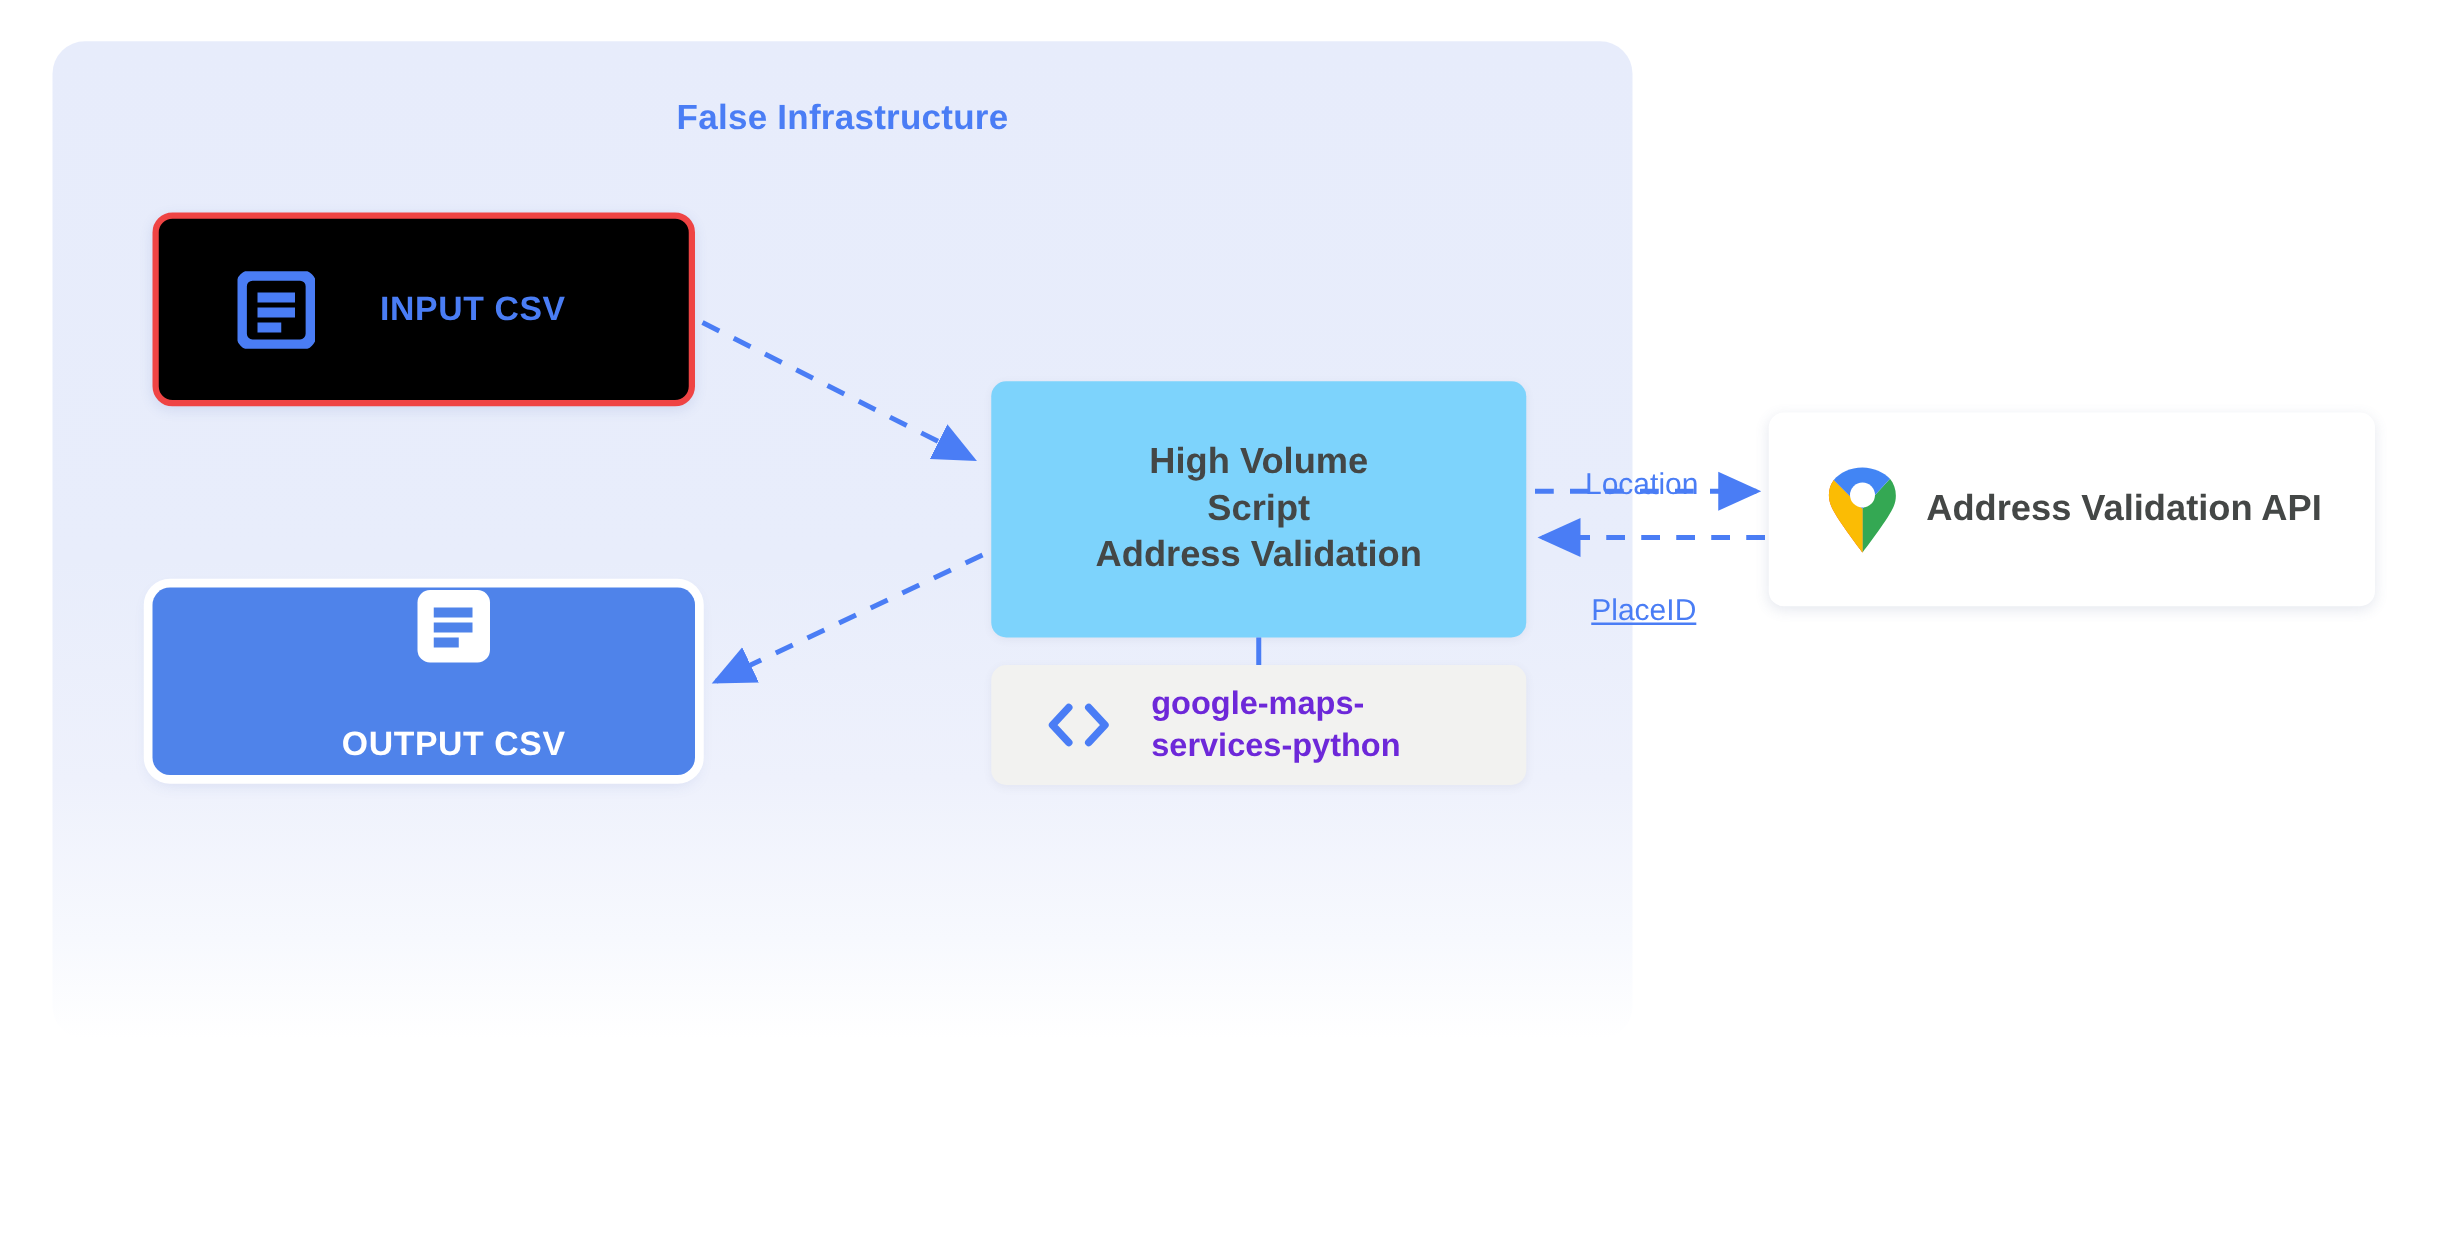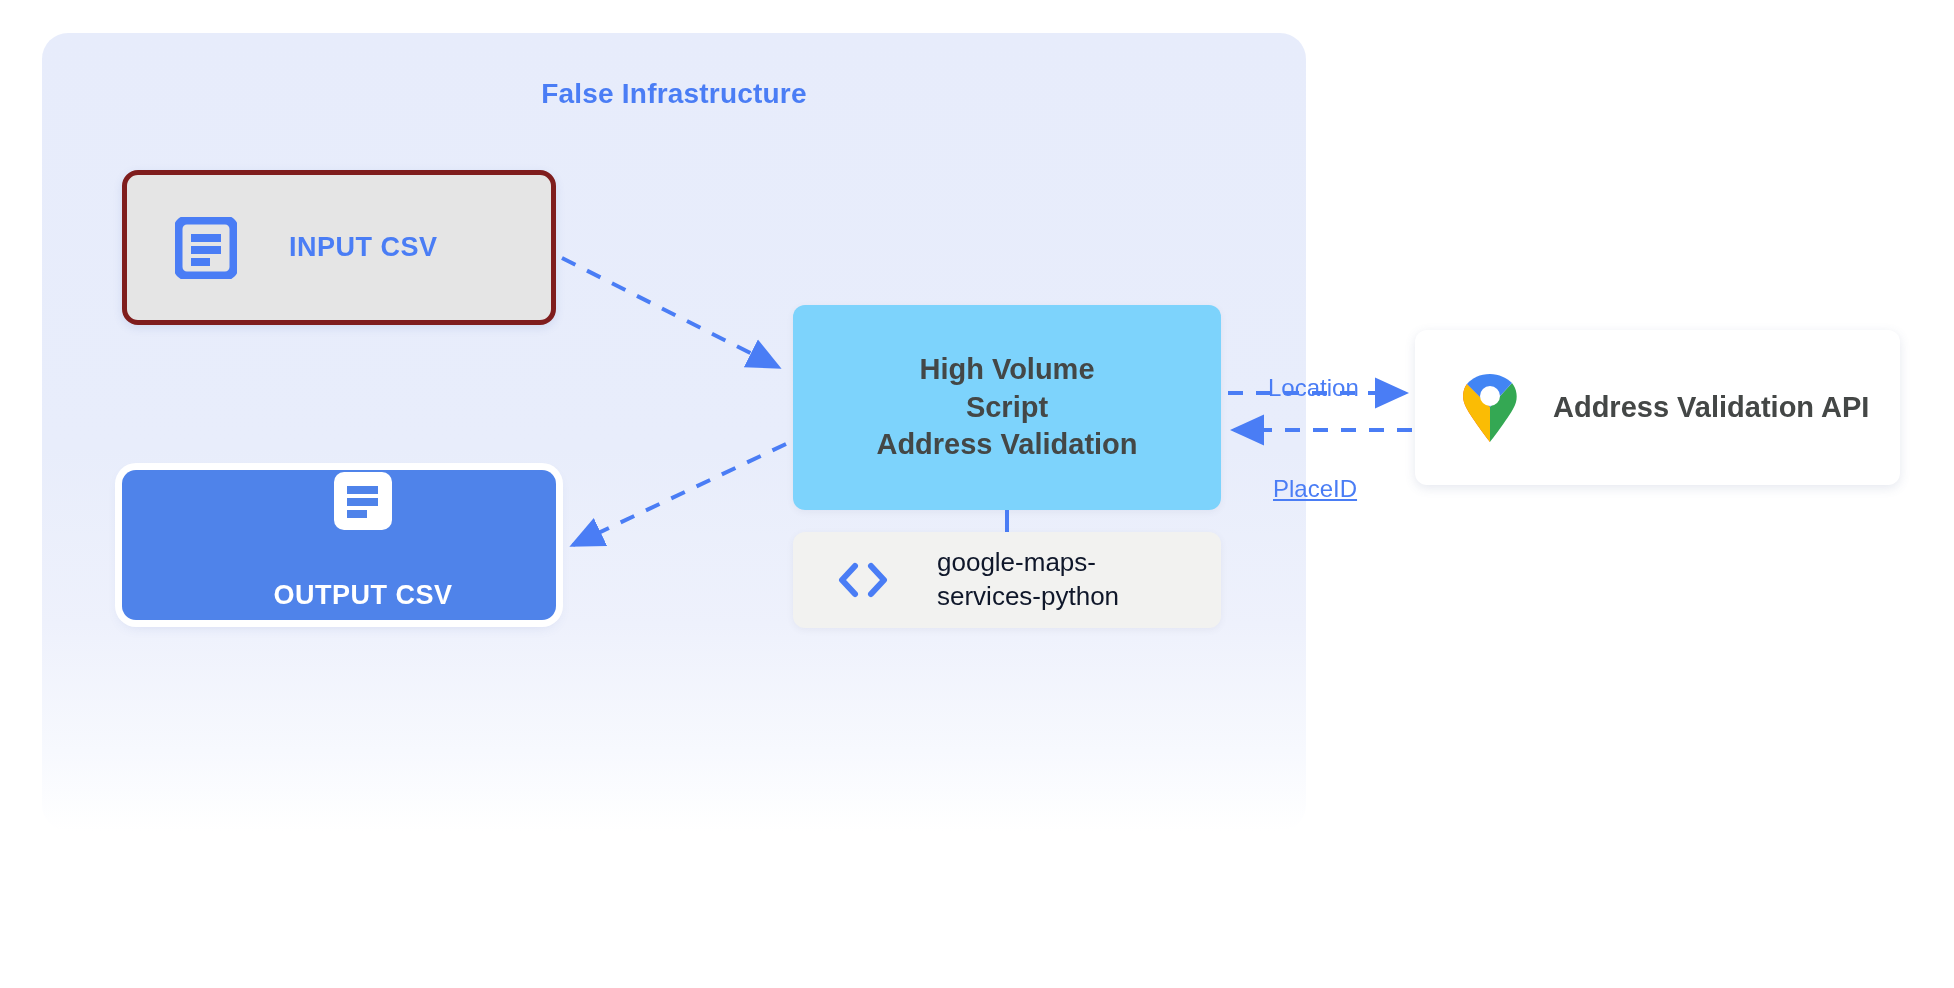--- a/index.html
+++ b/index.html
@@ -19,23 +19,23 @@
   .panel-title{
     position:absolute;left:0;top:45px;width:1264px;text-align:center;
     color:#4a7df5;font-size:28px;font-weight:bold;letter-spacing:.2px;
   }
 
   
   .card{position:absolute;display:flex;align-items:center;box-sizing:border-box;}
 
   .csv-in{
     left:122px;top:170px;width:434px;height:155px;
-    background:#e5e5e5;border:5px solid #7f1d1d;border-radius:16px;
+    background:#000000;border:5px solid #ef4444;border-radius:16px;
     box-shadow:0 3px 10px rgba(60,90,170,.13);
-    padding-left:48px;gap:52px;
+    padding-left:63px;gap:52px;
   }
   .csv-out{
     left:122px;top:470px;width:434px;height:150px;
     background:#4f83ea;border-radius:14px;
     box-shadow:0 0 0 7px #ffffff, 0 5px 14px rgba(60,90,170,.18);
     padding-left:48px;gap:48px;flex-direction:column;
   }
   .csv-label{font-size:27px;font-weight:bold;letter-spacing:.5px;}
   .csv-in .csv-label{color:#4a7df5;}
   .csv-out .csv-label{color:#ffffff;}
@@ -78,26 +78,26 @@
   .script-text{color:#444746;font-size:29px;font-weight:bold;line-height:1.30;}
   .connector{
     position:absolute;left:1005px;top:510px;width:4px;height:22px;background:#4a7df5;
   }
   .lib-box{
     left:793px;top:532px;width:428px;height:96px;
     background:#f2f2f0;border-radius:12px;padding-left:42px;gap:30px;
     box-shadow:0 2px 7px rgba(80,90,110,.07);
   }
   .code-icon{width:56px;height:42px;flex:0 0 56px;}
-  .lib-text{color:#0f172a;font-size:26px;font-weight:normal;line-height:1.30;margin-left:16px;}
+  .lib-text{color:#6d28d9;font-size:26px;font-weight:bold;line-height:1.30;}
 
   
   .api-box{
     left:1415px;top:330px;width:485px;height:155px;
-    background:#ffffff;border-radius:12px;padding-left:44px;gap:32px;
+    background:#ffffff;border-radius:12px;padding-left:44px;gap:20px;
     box-shadow:0 3px 11px rgba(70,90,140,.14);
   }
   .pin-icon{width:62px;height:70px;flex:0 0 62px;}
   .api-label{color:#444746;font-size:29px;font-weight:bold;}
 
   
   .arr-label{
     position:absolute;color:#4a7df5;font-size:24px;white-space:nowrap;
   }
   .lbl-location{left:1268px;top:330px;margin-top:44px;}

